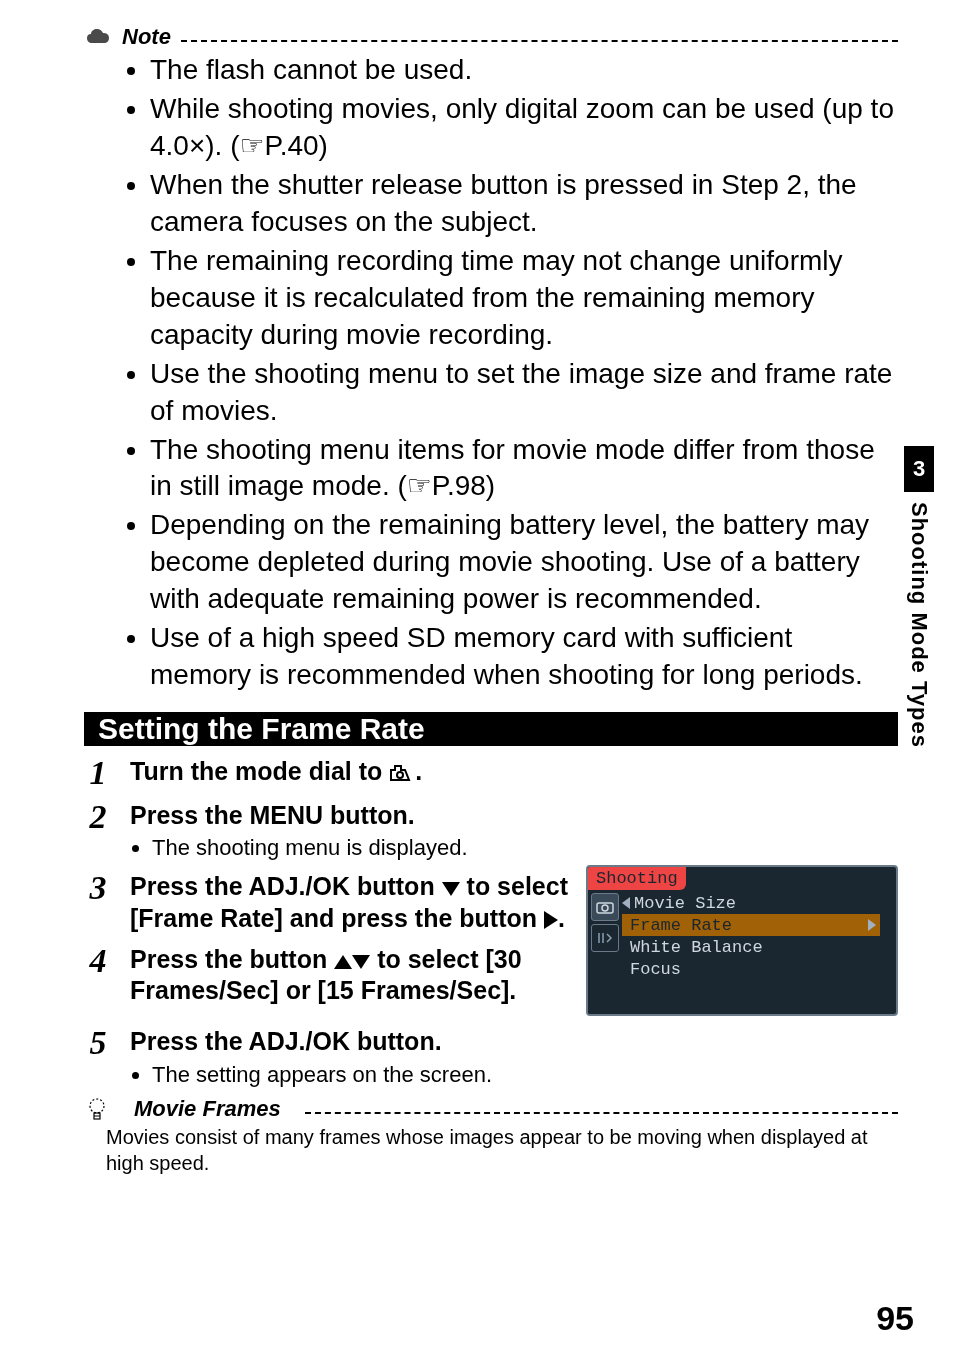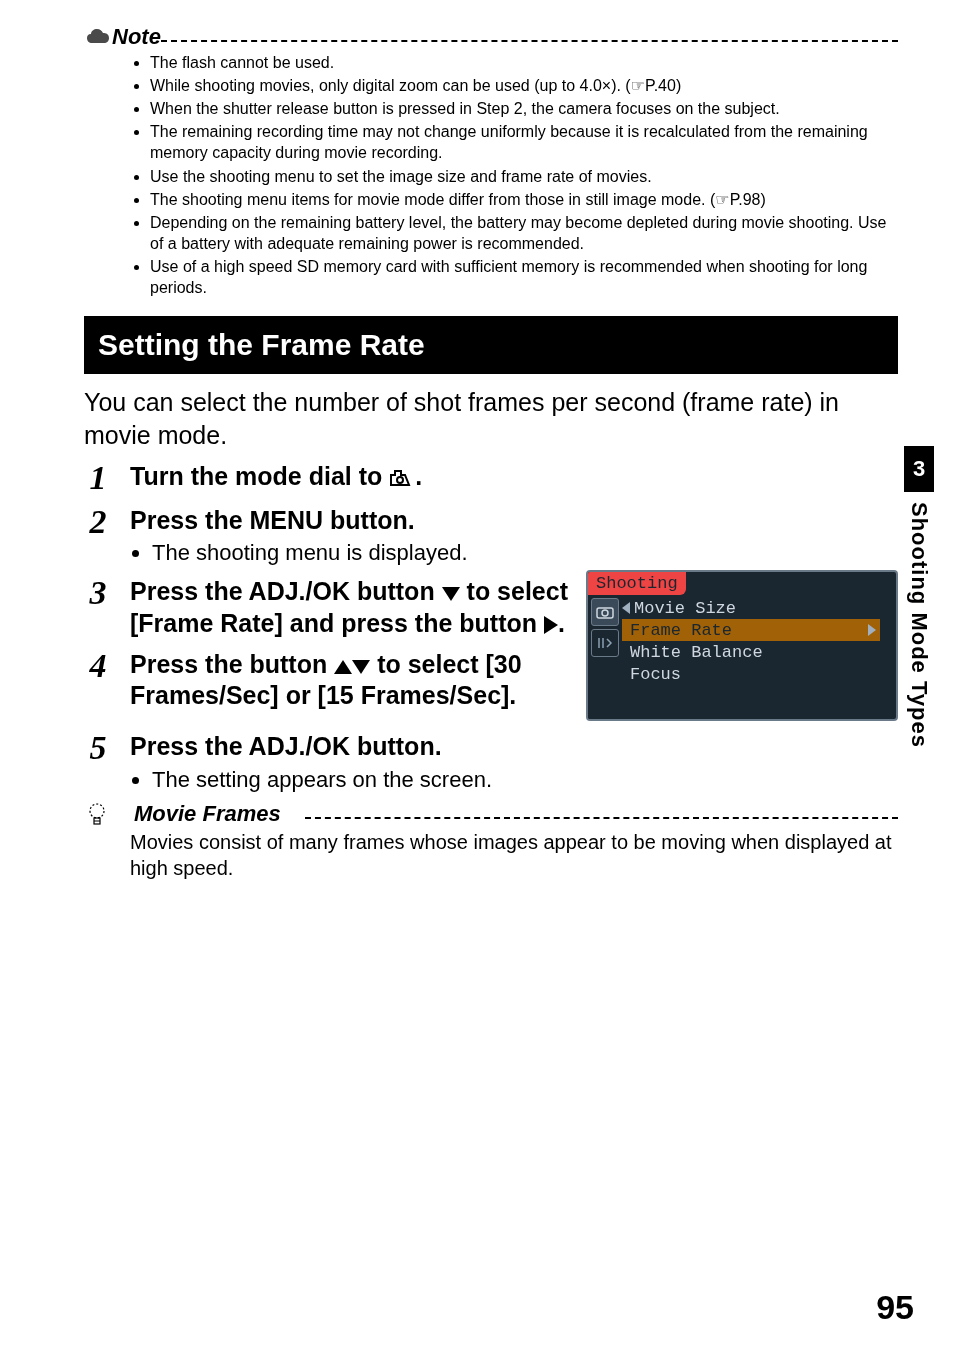--- a/index.html
+++ b/index.html
@@ -11,21 +11,21 @@
     height: 1350px;
     position: relative;
     background: #fff;
   }
   .page {
     padding: 24px 56px 0 84px;
   }
   .note-row {
     display: flex;
     align-items: center;
-    gap: 0;
+    gap: 10px;
     margin-bottom: 2px;
   }
   .cloud-icon {
     width: 28px; height: 20px; position: relative;
   }
   .cloud-icon svg { width: 100%; height: 100%; }
   .note-label {
     font-style: italic;
     font-weight: bold;
     font-size: 22px;
@@ -33,33 +33,32 @@
   .dash-fill {
     flex: 1;
     border-bottom: 2px dashed #000;
     height: 0;
     position: relative;
     top: 4px;
   }
   ul.note-list {
     margin: 0 0 18px 0;
     padding-left: 66px;
-    font-size: 16px;
+    font-size: 28px;
     line-height: 1.32;
   }
   ul.note-list li { margin-bottom: 2px; }
 
   .section-bar {
     background: #000;
     color: #fff;
     font-weight: 900;
     font-size: 30px;
-    padding: 12px 14px;
+    padding: 0 14px;
     margin-top: 14px;
-    margin-bottom: 12px;
     font-family: Arial, Helvetica, sans-serif;
   }
   .body-text {
     font-size: 25px;
     line-height: 1.3;
     margin-bottom: 10px;
   }
   .step {
     display: flex;
     gap: 18px;
@@ -159,21 +158,21 @@
     align-items:center;
     gap:24px;
     margin-top:6px;
   }
   .bulb-icon { width:26px; height:30px; }
   .bulb-icon svg{width:100%;height:100%;}
   .tip-label { font-style:italic; font-weight:bold; font-size:22px; }
   .tip-text {
     font-size:20px;
     line-height:1.3;
-    margin-left:46px;
+    margin-left:22px;
   }
 
   .side-label {
     position:absolute;
     right:20px;
     top:446px;
     display:flex;
     flex-direction:column;
     align-items:center;
   }
@@ -190,21 +189,21 @@
   }
   .side-text {
     writing-mode: vertical-rl;
     font-weight:bold;
     font-size:22px;
     margin-top:10px;
     letter-spacing:1px;
   }
   .page-num {
     position:absolute;
-    bottom:23px;
+    bottom:12px;
     right:40px;
     font-size:34px;
     font-weight:bold;
     text-align:right;
   }
 </style>
 </head>
 <body>
 
 <div class="page">
@@ -225,21 +224,20 @@
     <li>When the shutter release button is pressed in Step 2, the camera focuses on the subject.</li>
     <li>The remaining recording time may not change uniformly because it is recalculated from the remaining memory capacity during movie recording.</li>
     <li>Use the shooting menu to set the image size and frame rate of movies.</li>
     <li>The shooting menu items for movie mode differ from those in still image mode. (☞P.98)</li>
     <li>Depending on the remaining battery level, the battery may become depleted during movie shooting. Use of a battery with adequate remaining power is recommended.</li>
     <li>Use of a high speed SD memory card with sufficient memory is recommended when shooting for long periods.</li>
   </ul>
 
   <div class="section-bar">Setting the Frame Rate</div>
 
-  <div class="body-text">You can select the number of shot frames per second (frame rate) in movie mode.</div>
 
   <div class="step">
     <div class="step-num">1</div>
     <div class="step-body">
       <div class="step-title">
         <span>Turn the mode dial to </span><span class="movie-icon"><svg viewBox="0 0 26 18">
               <path d="M2 6h4V2h6v4h4l4 10H2z" fill="none" stroke="#000" stroke-width="2"></path>
               <circle cx="11" cy="11" r="3" fill="none" stroke="#000" stroke-width="2"></circle>
             </svg></span><span>.</span>
       </div>

